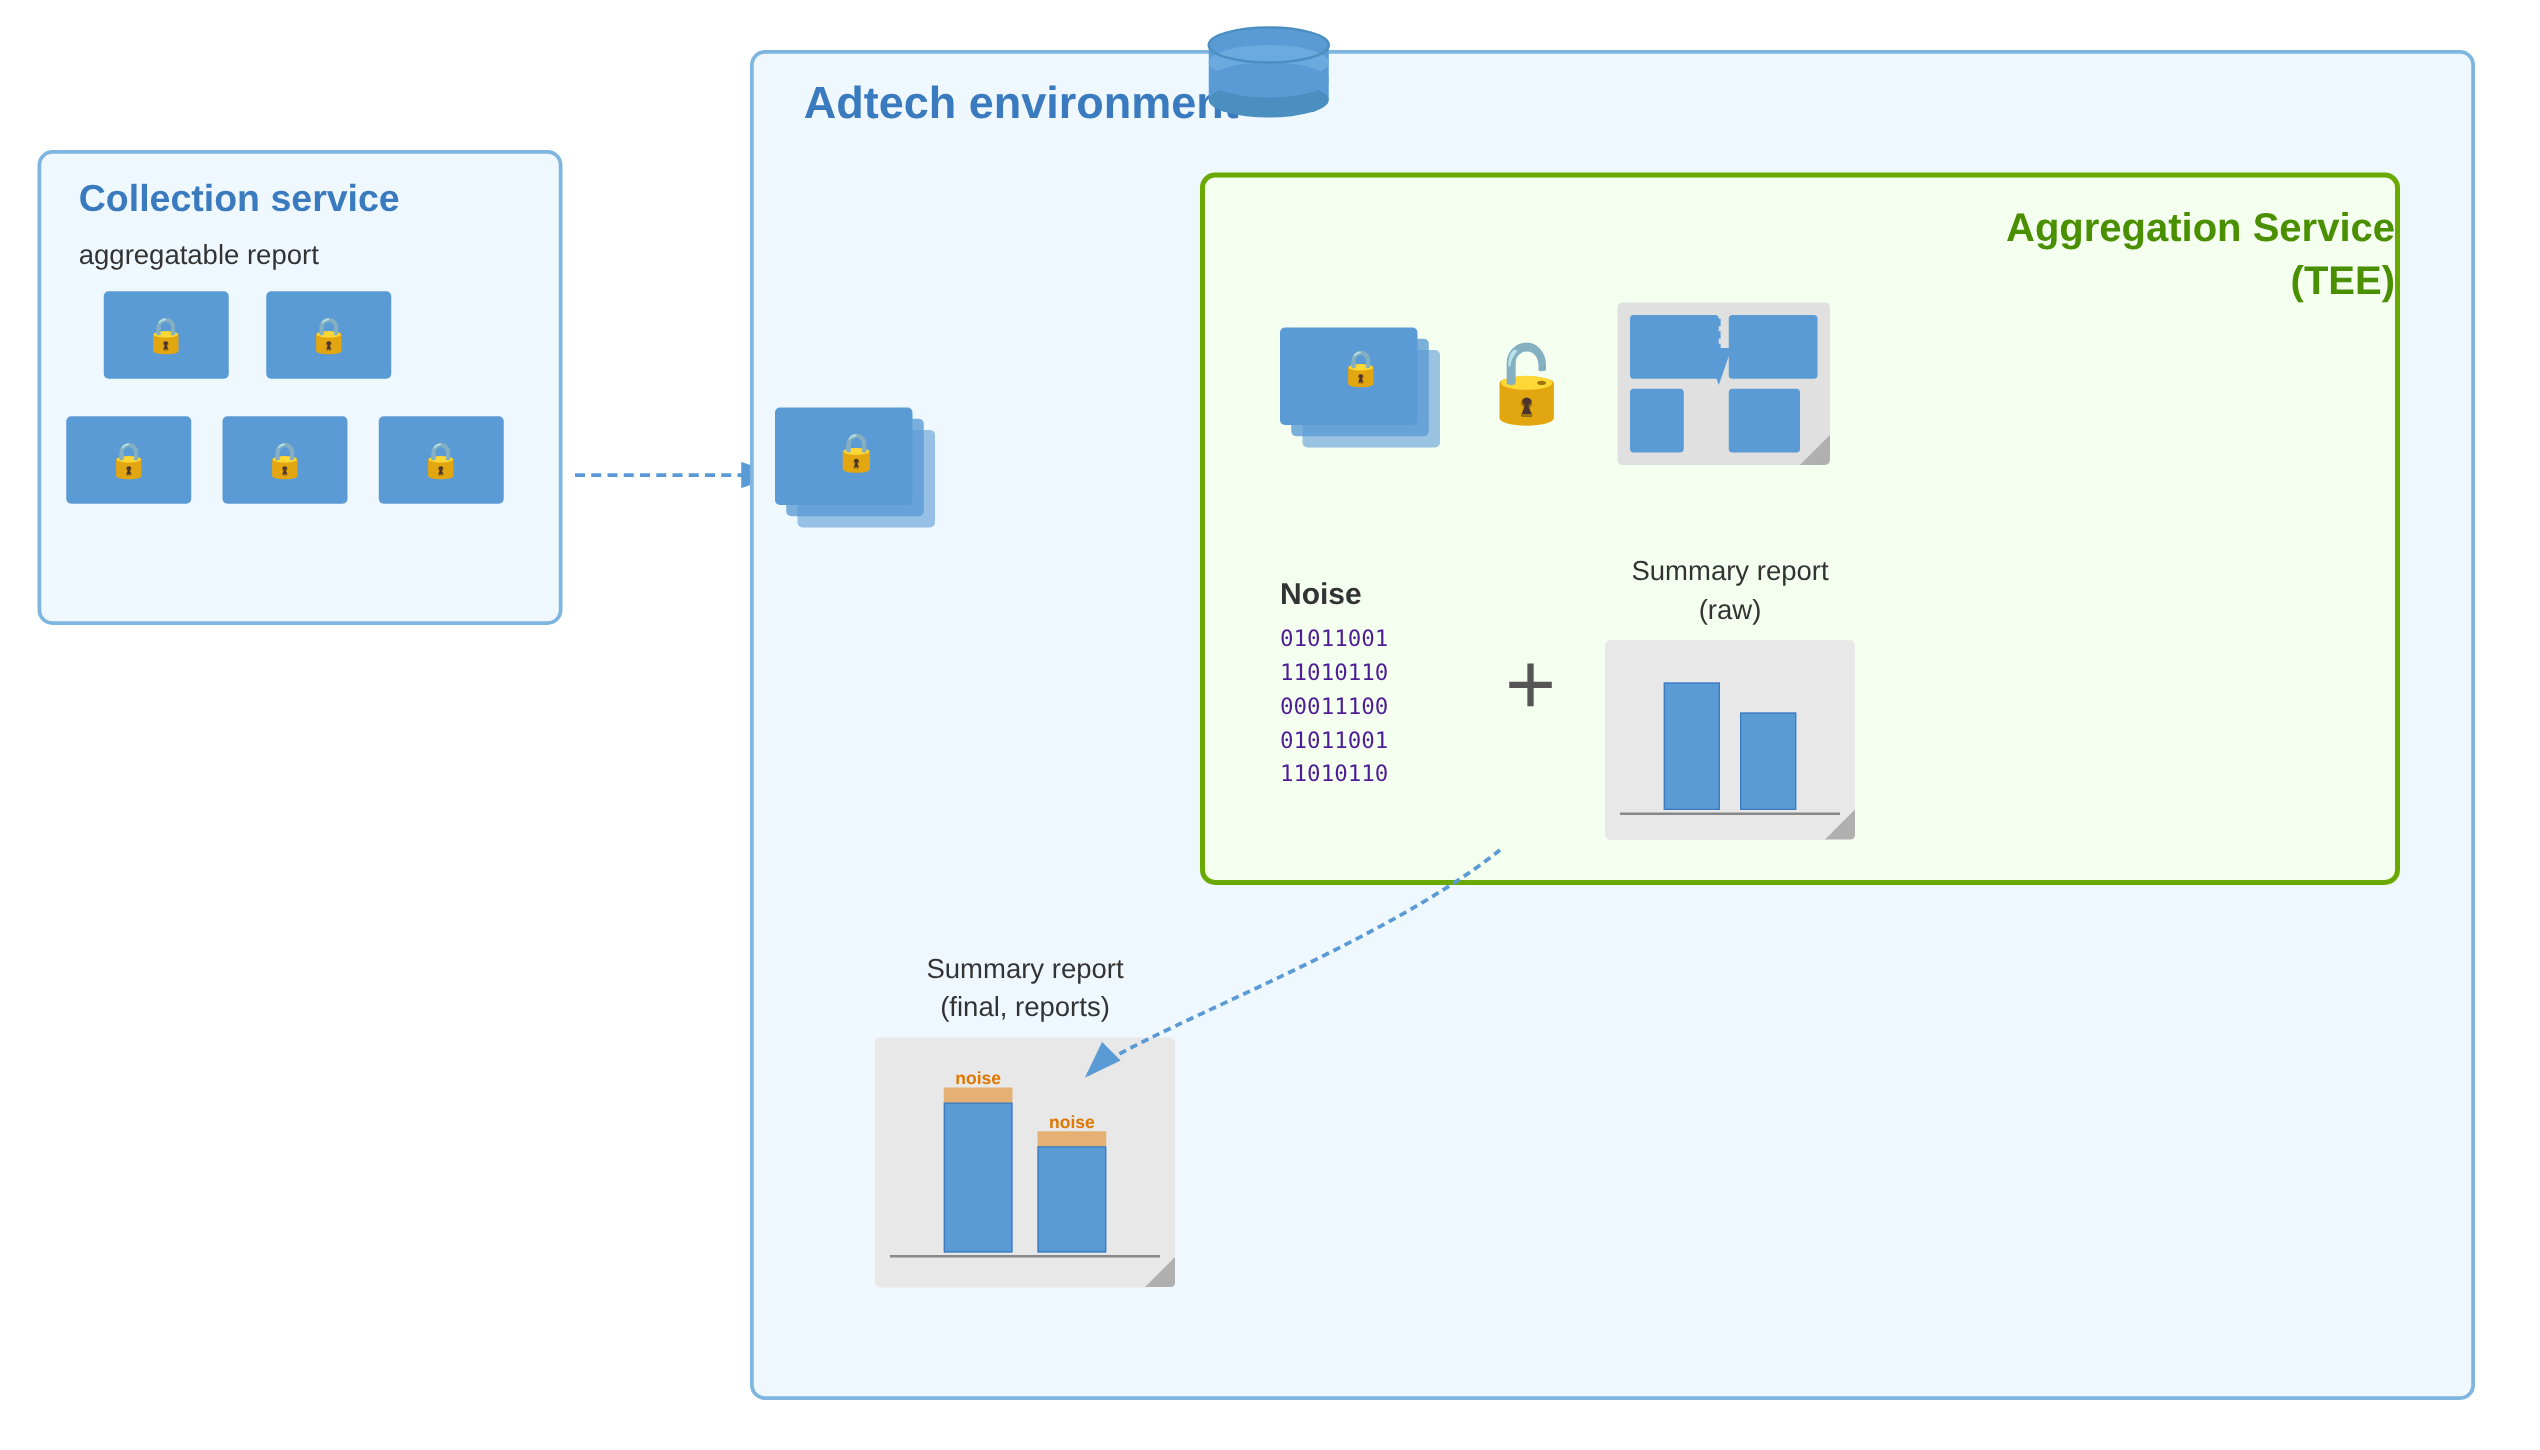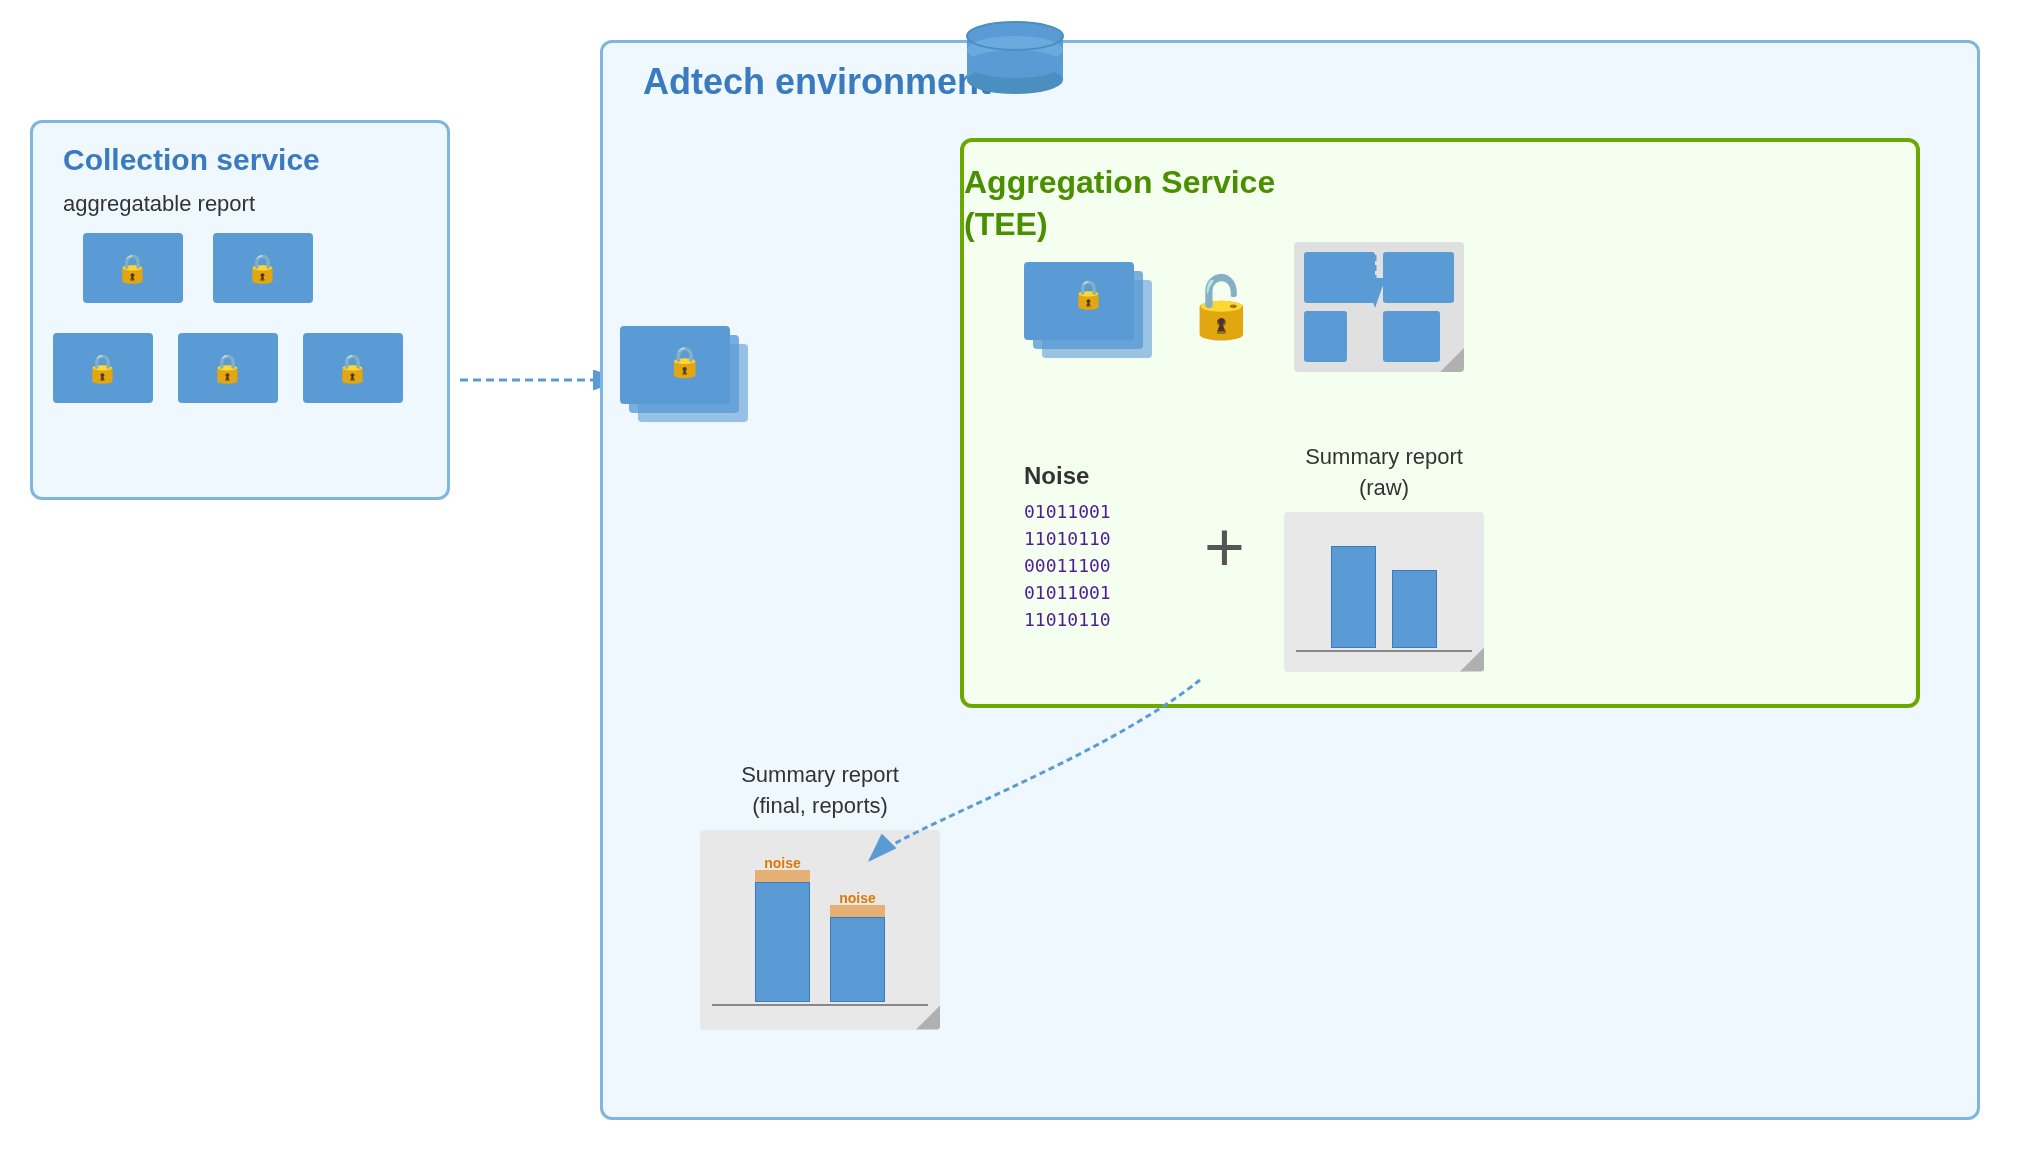--- a/index.html
+++ b/index.html
@@ -79,21 +79,21 @@
       border: 4px solid #6aaa00;
       border-radius: 12px;
       background: #f5fff0;
     }
 
     .aggregation-tee-title {
       position: absolute;
       top: 20px;
       left: 0;
       right: 0;
-      text-align: left;
+      text-align: right;
       font-size: 32px;
       font-weight: bold;
       color: #4a8f00;
       line-height: 1.3;
     }
 
     
     .arrow-svg {
       position: absolute;
       overflow: visible;

